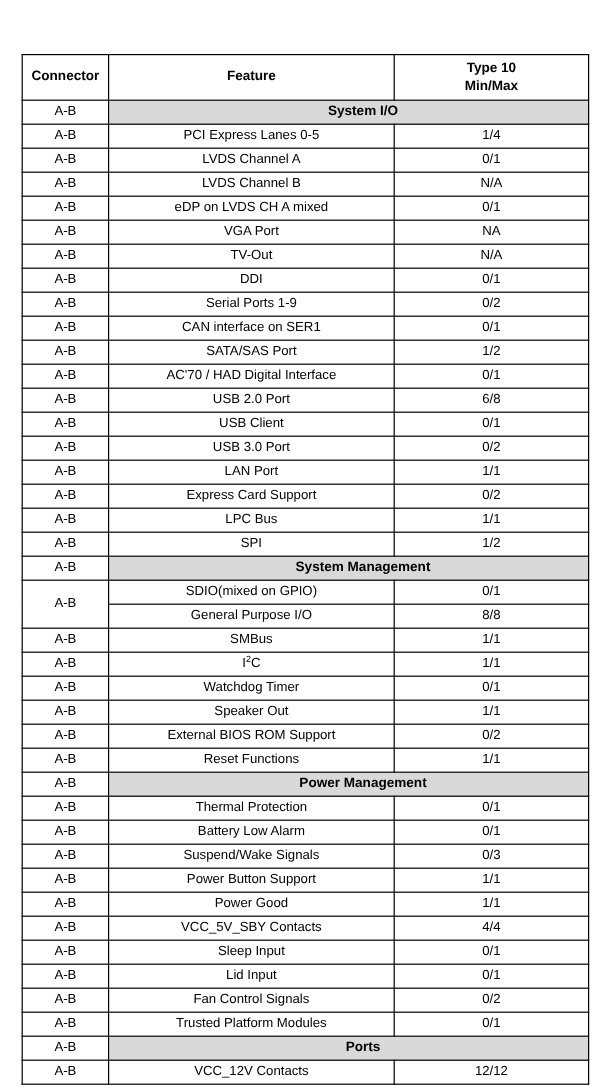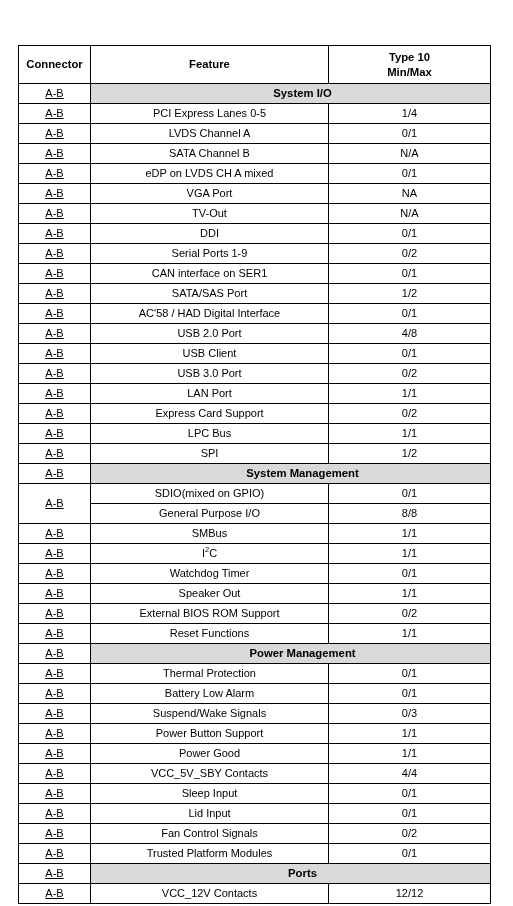--- a/index.html
+++ b/index.html
@@ -74,21 +74,20 @@
     height: 38px;
     padding: 2px 2px;
   }
 
   table.pinout thead th.th-type {
     line-height: 1.28;
   }
 
   td.cell-connector {
     font-size: 11px;
-    text-decoration: underline;
   }
 
   tr.section-row td.section-title {
     background: #d9d9d9;
     font-weight: bold;
     font-size: 11.3px;
     padding-left: 24px;
   }
 
   sup {
@@ -130,21 +129,21 @@
             <td class="cell-feature">PCI Express Lanes 0-5</td>
             <td class="cell-type">1/4</td>
           </tr>
           <tr>
             <td class="cell-connector">A-B</td>
             <td class="cell-feature">LVDS Channel A</td>
             <td class="cell-type">0/1</td>
           </tr>
           <tr>
             <td class="cell-connector">A-B</td>
-            <td class="cell-feature">SATA Channel B</td>
+            <td class="cell-feature">LVDS Channel B</td>
             <td class="cell-type">N/A</td>
           </tr>
           <tr>
             <td class="cell-connector">A-B</td>
             <td class="cell-feature">eDP on LVDS CH A mixed</td>
             <td class="cell-type">0/1</td>
           </tr>
           <tr>
             <td class="cell-connector">A-B</td>
             <td class="cell-feature">VGA Port</td>
@@ -170,27 +169,27 @@
             <td class="cell-feature">CAN interface on SER1</td>
             <td class="cell-type">0/1</td>
           </tr>
           <tr>
             <td class="cell-connector">A-B</td>
             <td class="cell-feature">SATA/SAS Port</td>
             <td class="cell-type">1/2</td>
           </tr>
           <tr>
             <td class="cell-connector">A-B</td>
-            <td class="cell-feature">AC'58 / HAD Digital Interface</td>
+            <td class="cell-feature">AC'70 / HAD Digital Interface</td>
             <td class="cell-type">0/1</td>
           </tr>
           <tr>
             <td class="cell-connector">A-B</td>
             <td class="cell-feature">USB 2.0 Port</td>
-            <td class="cell-type">4/8</td>
+            <td class="cell-type">6/8</td>
           </tr>
           <tr>
             <td class="cell-connector">A-B</td>
             <td class="cell-feature">USB Client</td>
             <td class="cell-type">0/1</td>
           </tr>
           <tr>
             <td class="cell-connector">A-B</td>
             <td class="cell-feature">USB 3.0 Port</td>
             <td class="cell-type">0/2</td>

